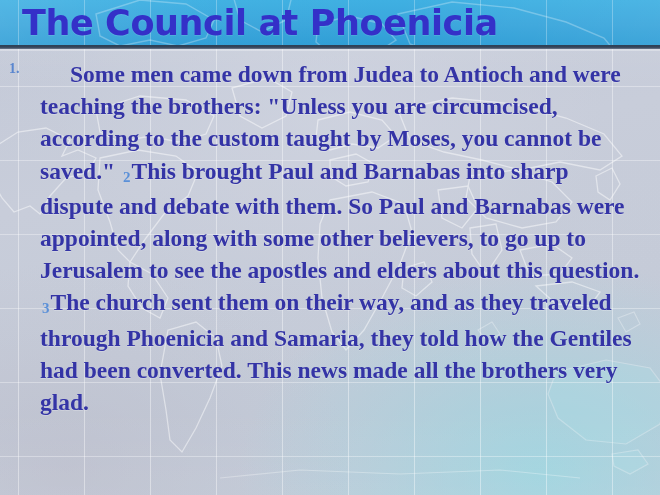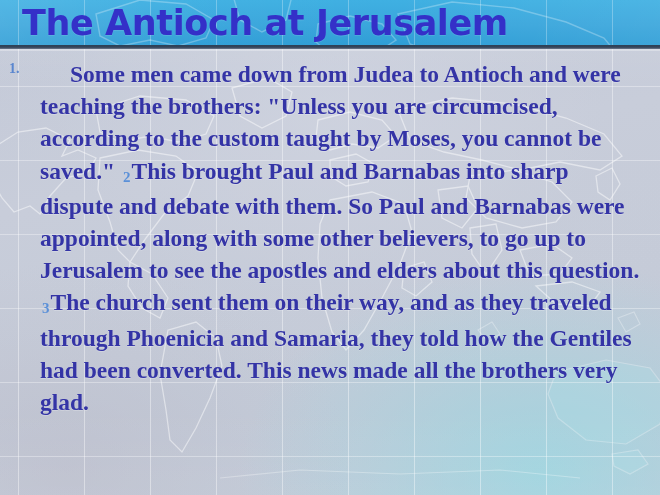--- a/index.html
+++ b/index.html
@@ -200,21 +200,21 @@
         <path d="M96 110 L140 96 L186 100 L214 116 L206 134 L178 142 L150 136 L120 142 L100 132 Z"></path>
         <path d="M100 158 L138 150 L176 156 L198 172 L188 196 L164 214 L146 238 L130 262 L118 250 L110 222 L98 190 Z"></path>
         <path d="M232 88 L268 78 L292 92 L286 116 L262 128 L240 116 Z"></path>
         <path d="M318 120 L350 112 L382 120 L396 136 L378 148 L352 144 L330 150 L316 138 Z"></path>
         <path d="M398 110 L452 98 L514 104 L566 118 L604 134 L622 156 L600 170 L560 162 L520 170 L482 160 L444 152 L410 140 Z"></path>
         <path d="M470 176 L514 170 L552 182 L572 202 L556 222 L522 228 L486 218 L466 198 Z"></path>
         <path d="M596 176 L612 168 L620 184 L610 200 L598 192 Z"></path>
       </g>
     </svg>
     <div class="banner-grid"></div>
-    <h1 class="title">The Antioch at Jerusalem</h1>
+    <h1 class="title">The Council at Phoenicia</h1>
   </div>
   <div class="banner-rule"></div>
   <div class="banner-rule-hi"></div>
 
   <div class="content">
     <p class="para">
       <span class="marker">1.</span><span class="indent"></span><span>Some men came down from Judea to Antioch and were teaching the brothers: "Unless you are circumcised, according to the custom taught by Moses, you cannot be saved." </span><span class="vnum">2</span><span>This brought Paul and Barnabas into sharp dispute and debate with them. So Paul and Barnabas were appointed, along with some other believers, to go up to Jerusalem to see the apostles and elders about this question. </span><span class="vnum">3</span><span>The church sent them on their way, and as they traveled through Phoenicia and Samaria, they told how the Gentiles had been converted. This news made all the brothers very glad.</span>
     </p>
   </div>
 

